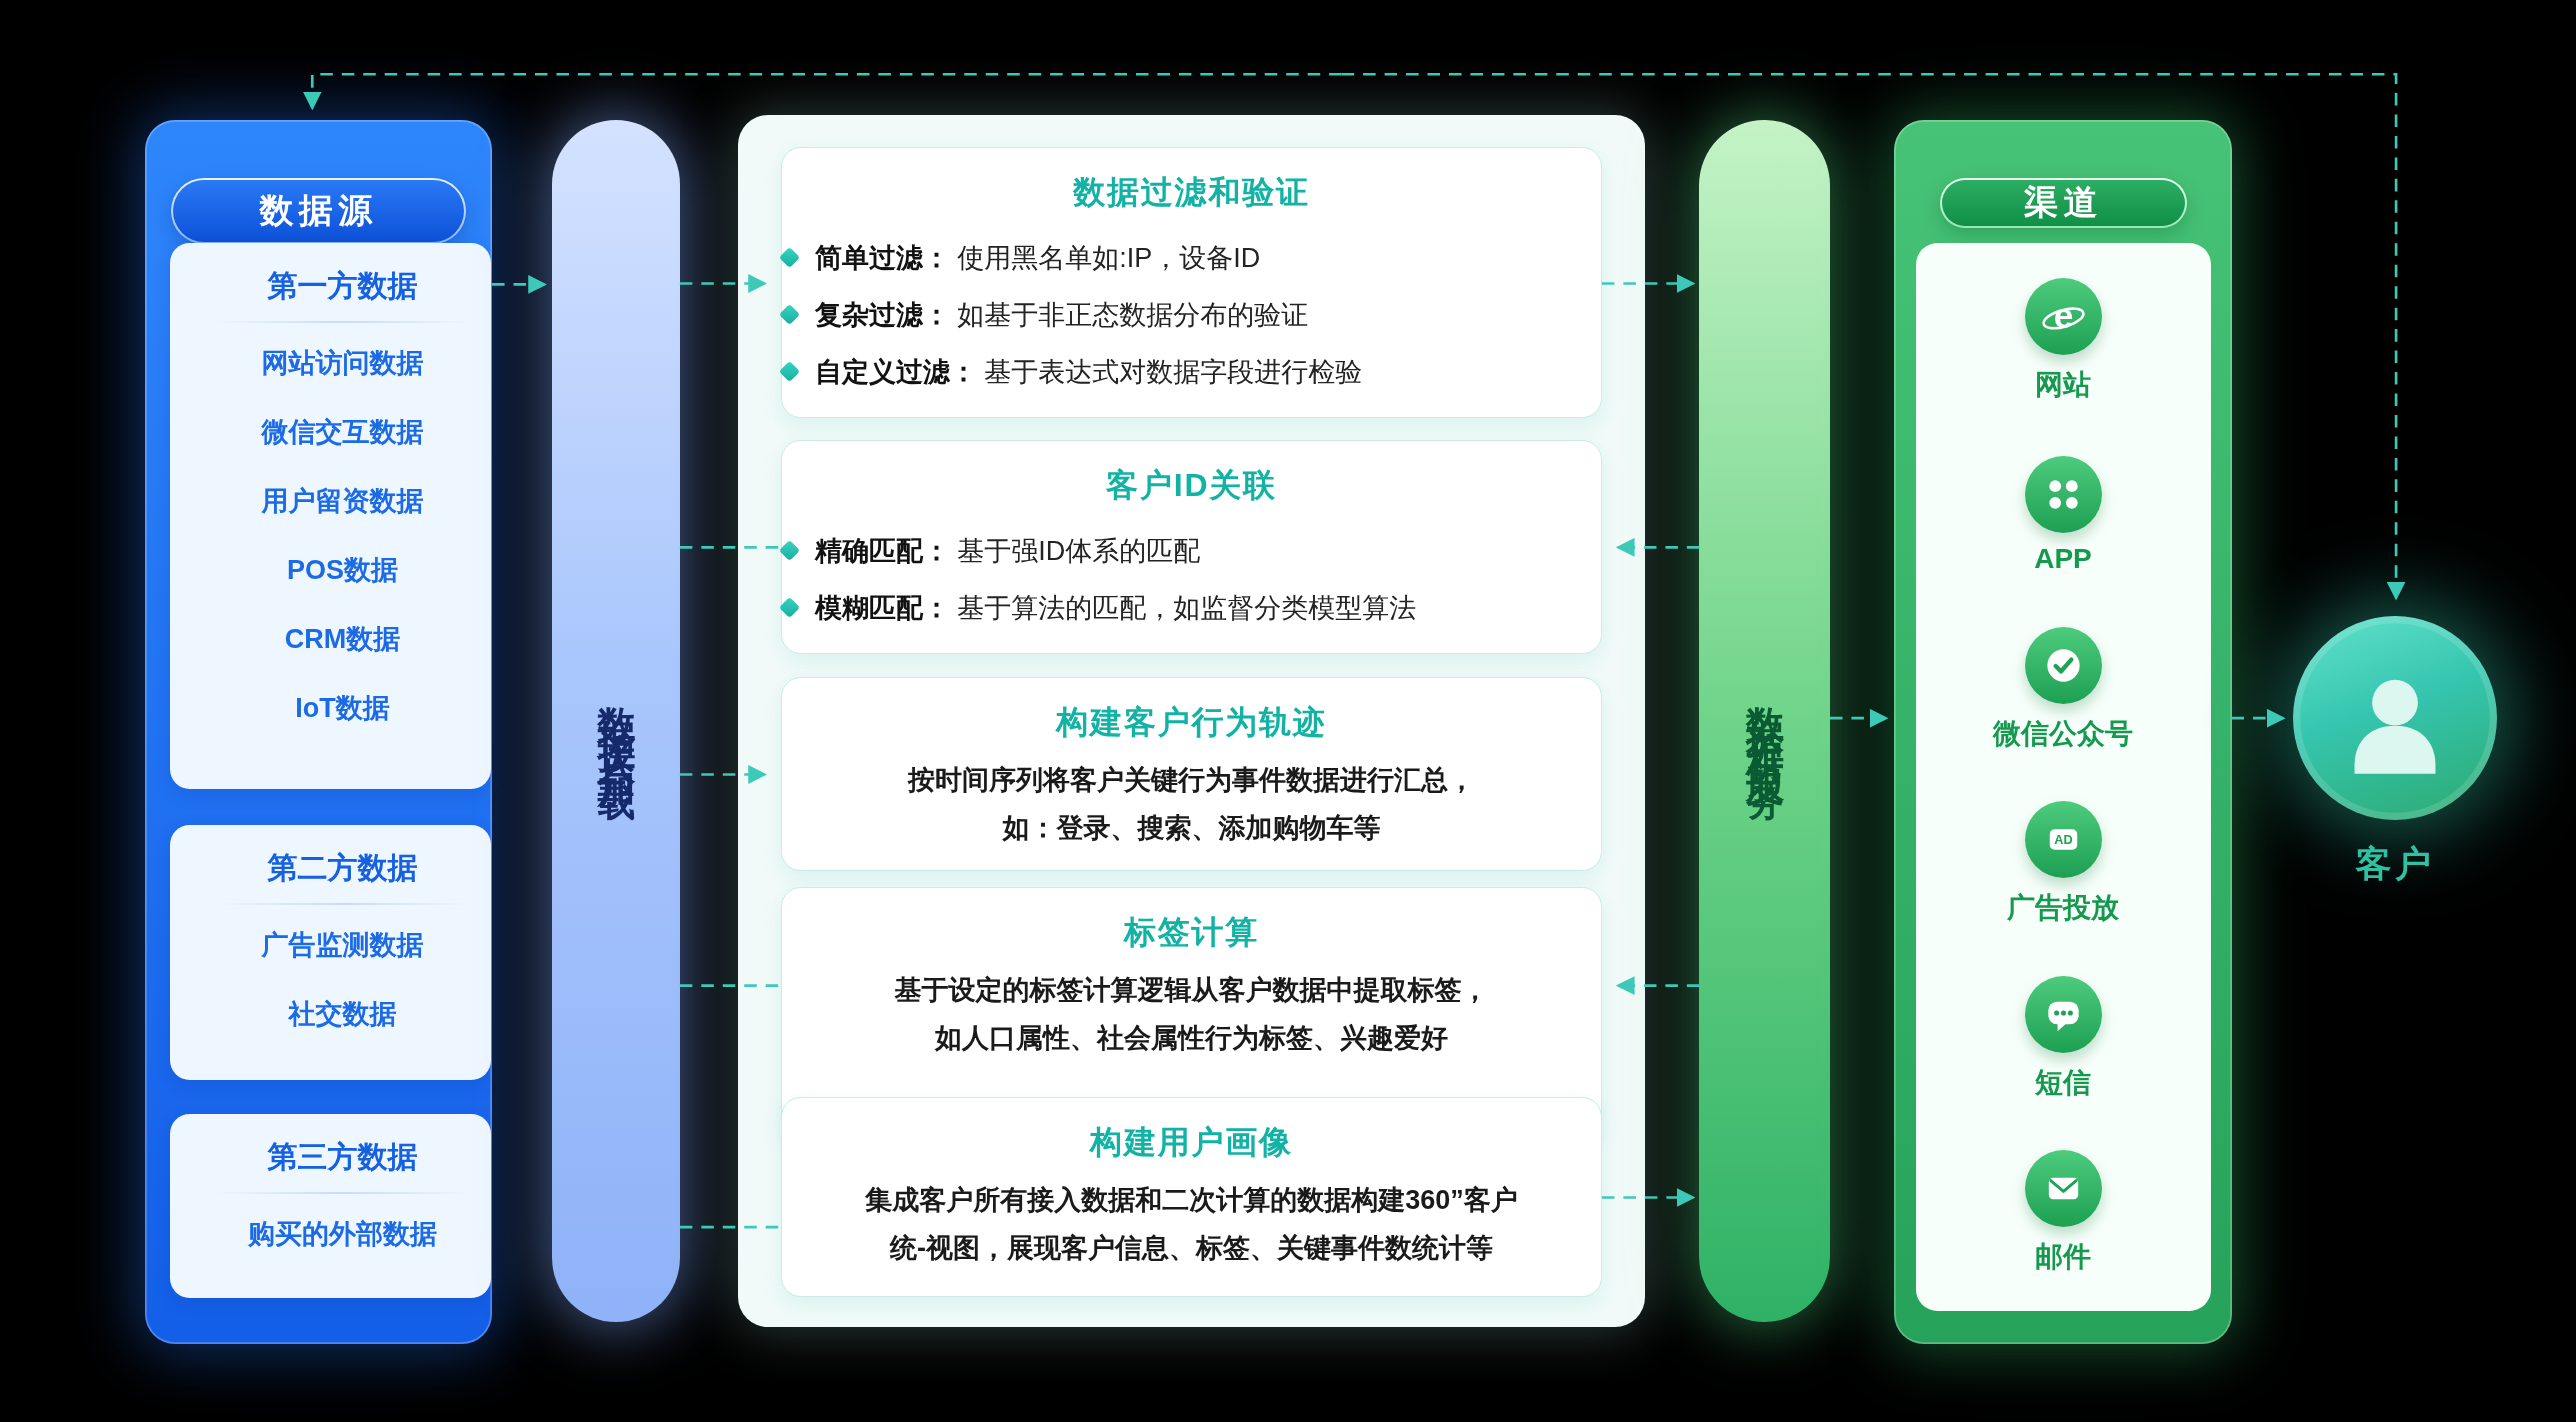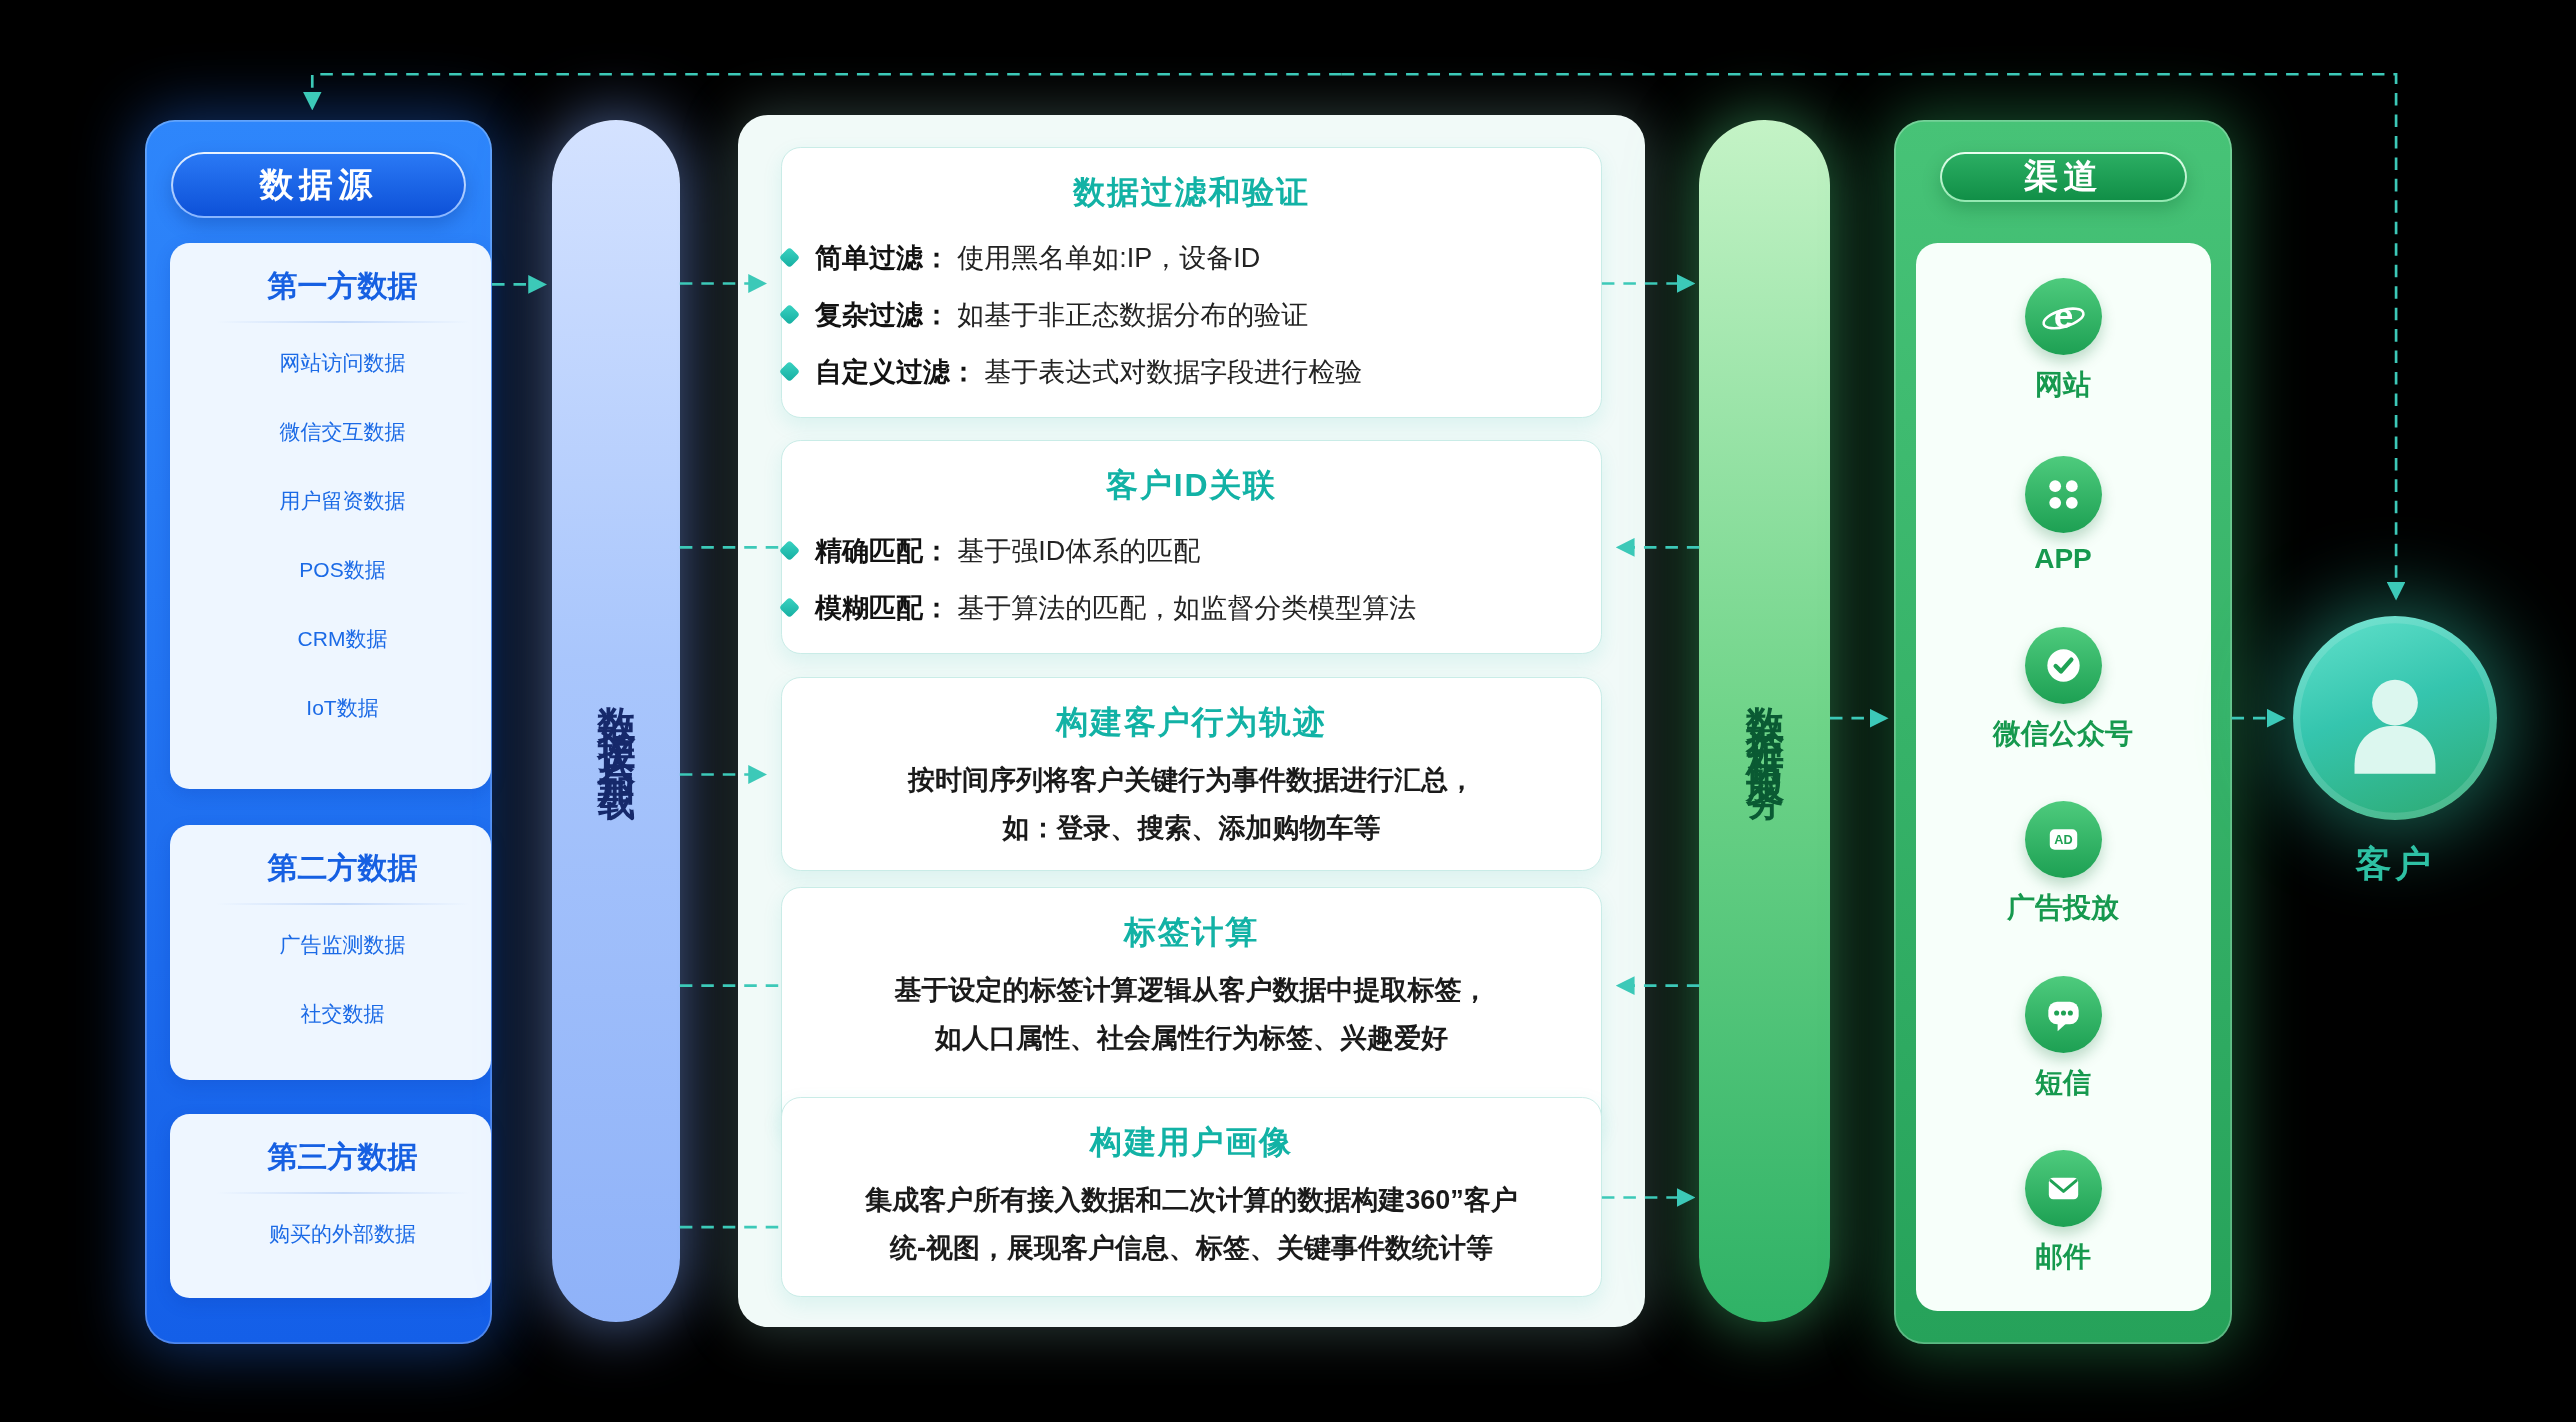--- a/index.html
+++ b/index.html
@@ -4,34 +4,34 @@
 <style>
   html,body{margin:0;padding:0;background:#000;}
   #stage{position:relative;width:2576px;height:1422px;background:#000;
          font-family:"Liberation Sans",sans-serif;overflow:hidden;}
 
   
   #panel-sources{position:absolute;left:145px;top:120px;width:347px;height:1224px;border-radius:30px;
     background:linear-gradient(180deg,#2e86fb 0%,#145fe8 100%);
     box-shadow:0 0 63px 7.2px rgba(40,120,255,.40), inset 0 0 0 1.8px rgba(255,255,255,.25);}
   .pill{position:absolute;display:flex;align-items:center;justify-content:center;border-radius:36px;
-    color:#fff;font-weight:700;font-size:34px;letter-spacing:5.4px;border:2.7px solid transparent;box-sizing:border-box;}
+    color:#fff;font-weight:700;font-size:34px;letter-spacing:5.4px;border:2.7px solid transparent;box-sizing:border-box;margin-top:26px;}
   #pill-sources{left:26px;top:32px;width:295px;height:66px;
     background:linear-gradient(180deg,#2a79f5,#0d51d8) padding-box,linear-gradient(180deg,#eaf3ff,#86b4ff) border-box;
     box-shadow:0 7.2px 18px rgba(0,30,120,.25);}
   .src-card{position:absolute;left:25px;width:297px;background:#eef6ff;border-radius:19.7px;
     box-shadow:0 5.4px 16px rgba(10,50,160,.18);padding-left:24px;}
   #src-card-1{top:123px;height:546px;}
   #src-card-2{top:705px;height:255px;}
   #src-card-3{top:994px;height:184px;}
   .src-title{padding-top:23px;text-align:center;font-size:30px;font-weight:800;color:#1660e2;}
   .src-divider{height:1.8px;margin:14.3px 21.5px 5.4px;
     background:linear-gradient(90deg,rgba(22,96,226,0),rgba(22,96,226,.18),rgba(22,96,226,0));}
   .src-item{height:69px;display:flex;align-items:center;justify-content:center;
-    font-size:21px;font-weight:400;color:#1b6ae6;}
+    font-size:27px;font-weight:700;color:#1b6ae6;}
 
   
   .vbar{position:absolute;display:flex;align-items:center;justify-content:center;}
   #bar-ingest{left:552px;top:120px;width:128px;height:1202px;border-radius:64px;
     background:linear-gradient(180deg,#d4e2ff 0%,#a9c6fc 45%,#8fb2f8 100%);
     box-shadow:0 0 63px 5.4px rgba(130,170,255,.55);}
   #bar-ingest .vtext{color:#16296b;}
   #bar-analysis{left:1699px;top:120px;width:131px;height:1202px;border-radius:65px;
     background:linear-gradient(180deg,#c4f3c6 0%,#6fd489 50%,#2fb266 100%);
     box-shadow:0 0 63px 5.4px rgba(80,210,130,.5);}

